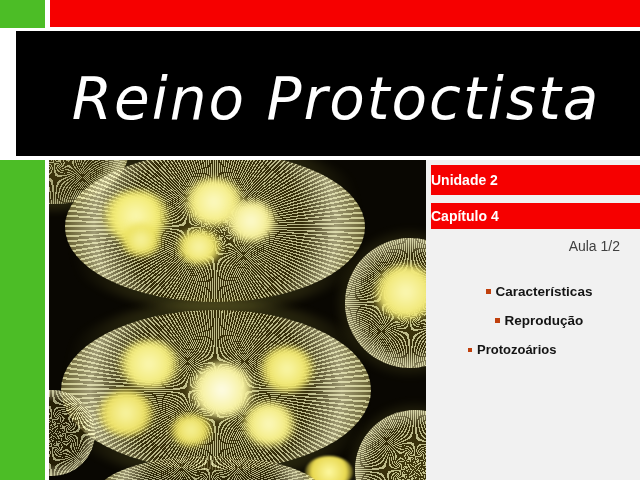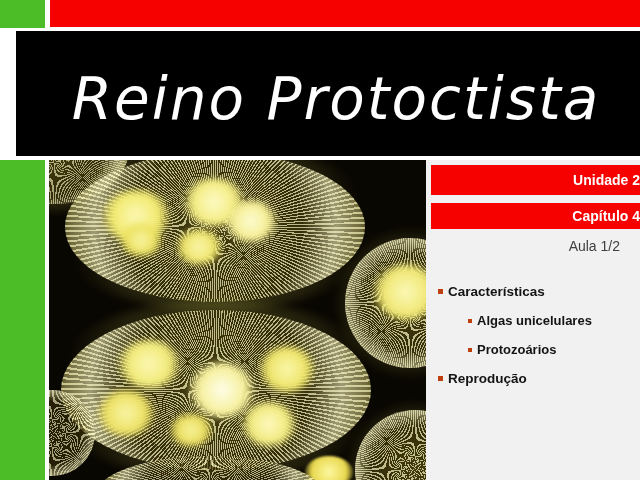--- a/index.html
+++ b/index.html
@@ -128,21 +128,21 @@
   .band {
     position: absolute;
     left: 5px;
     width: 209px;
     background: #F60000;
     color: #ffffff;
     font-size: 14px;
     font-weight: bold;
     display: flex;
     align-items: center;
-    justify-content: flex-end;
+    justify-content: flex-start;
   }
   .band-1 { top: 5px;  height: 30px; }
   .band-2 { top: 43px; height: 26px; }
 
   .aula {
     position: absolute;
     left: 0; top: 78px;
     width: 194px;
     text-align: right;
     color: #404040;
@@ -154,21 +154,21 @@
     position: absolute;
     left: 0; top: 117px;
     width: 214px;
   }
   .bullet-row {
     position: relative;
     height: 29px;
     display: flex;
     align-items: center;
   }
-  .bullet-row.lvl1 { padding-left: 12px; }
+  .bullet-row.lvl1 { padding-left: 12px; justify-content: center; }
   .bullet-row.lvl2 { padding-left: 42px; }
   .sq {
     width: 5px; height: 5px;
     background: #C0400D;
     margin-right: 5px;
     flex: 0 0 auto;
   }
   .bullet-row.lvl2 .sq {
     width: 4px; height: 4px;
   }
@@ -279,32 +279,28 @@
     <div class="aula">Aula 1/2</div>
 
     <div class="bullets">
 
       <div class="bullet-row lvl1">
         <span class="sq"></span>
         <span class="btext">Características</span>
       </div>
 
 
-      <div class="bullet-row lvl2">
+
+
+      <div class="bullet-row lvl1">
         <span class="sq"></span>
-        <span class="btext">Algas unicelulares</span>
+        <span class="btext">Reprodução</span>
       </div>
-
 
       <div class="bullet-row lvl2">
         <span class="sq"></span>
         <span class="btext">Protozoários</span>
       </div>
 
-      <div class="bullet-row lvl1">
-        <span class="sq"></span>
-        <span class="btext">Reprodução</span>
-      </div>
-
     </div>
   </div>
 
 </div>
 
 </body></html>

